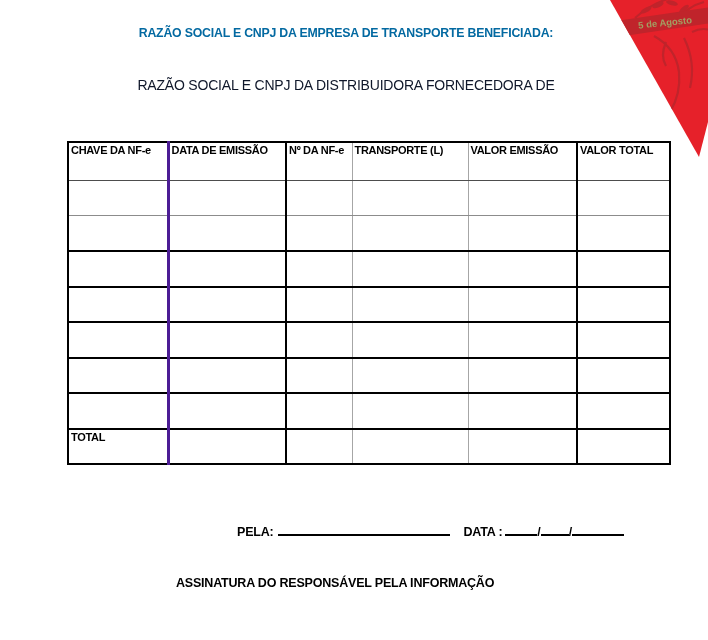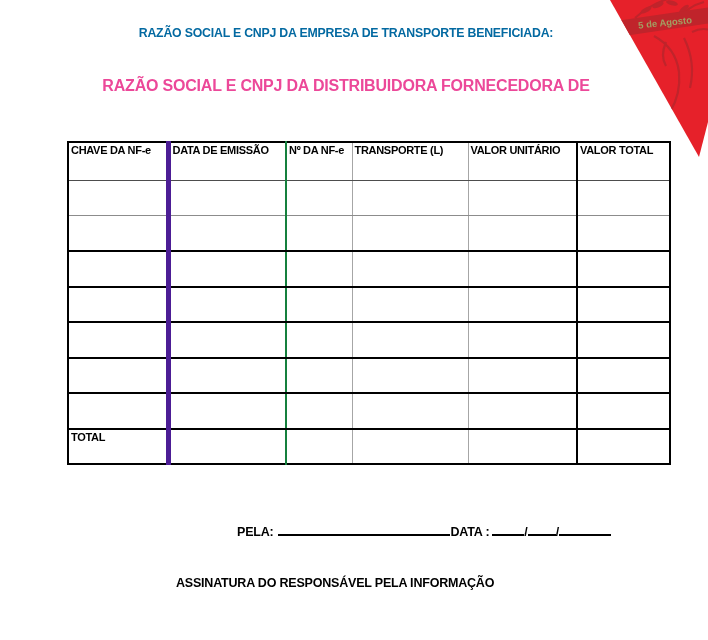--- a/index.html
+++ b/index.html
@@ -17,24 +17,24 @@
     text-align: center;
   }
   .heading1 {
     top: 26px;
     font-size: 12.3px; font-weight: bold;
     letter-spacing: -0.2px;
     color: #0369a1;
   }
   .heading2 {
     top: 78px;
-    font-size: 16px; font-weight: bold;
+    font-size: 14px; font-weight: normal;
     letter-spacing: -0.2px;
     line-height: 15px;
-    color: #ec4899;
+    color: #0f172a;
   }
 
   
   table.form-table {
     position: absolute;
     left: 67px; top: 141px;
     width: 602px;
     border-collapse: collapse;
     table-layout: fixed;
   }
@@ -43,22 +43,22 @@
     padding: 1px 1px 0 2px;
     vertical-align: top;
     text-align: left;
     font-size: 11px;
     overflow: hidden;
   }
   .form-table thead tr { height: 38px; }
   .form-table tbody tr { height: 35.5px; }
   .form-table th { font-weight: bold; line-height: 12.5px; letter-spacing: -0.3px; }
   
-  .c2 { border-left: 5px solid #4c1d95; }
-  .c3 { border-left: 2px solid #15803d; text-decoration: underline; }
+  .c2 { border-left: 3px solid #4c1d95; }
+  .c3 { border-left: 2px solid #000000; text-decoration: underline; }
   .c4 { border-left: 1px solid #a6a6a6; }
   .c5 { border-left: 1px solid #a6a6a6; }
   .c6 { border-left: 2px solid #000; }
   
   .form-table thead th { border-bottom: 1px solid #4d4d4d; margin-top: 30px; }
   .form-table tbody td { border-bottom: 2px solid #000; }
   .form-table tbody tr:first-child td { border-bottom: 1px solid #8c8c8c; }
   .form-table tbody tr:last-child td { border-bottom: none; }
   .hdr-wrap { display: inline-block; width: 57px; }
   .total-cell { font-weight: bold; letter-spacing: -0.3px; }
@@ -73,21 +73,21 @@
   }
   .fill-line {
     display: inline-block;
     border-bottom: 2px solid #000;
     height: 12px;
   }
   .w-local { width: 172px; margin-left: 4px; }
   .w-seg1 { width: 32px; margin-left: 3px; }
   .w-seg2 { width: 28px; }
   .w-seg3 { width: 52px; }
-  .data-label { margin-left: 1px; }
+  .data-label { margin-left: 14px; }
 
   .signature {
     position: absolute;
     left: 157px; top: 576px;
     font-size: 12.5px; font-weight: bold;
     letter-spacing: -0.2px;
     color: #000;
     margin-left: 19px;
   }
 
@@ -122,21 +122,21 @@
     <col style="width:116px">
     <col style="width:109px">
     <col style="width:93px">
   </colgroup>
   <thead>
     <tr>
       <th class="c1">CHAVE DA NF-e</th>
       <th class="c2">DATA DE EMISSÃO</th>
       <th class="c3"><span class="hdr-wrap">Nº DA NF-e</span></th>
       <th class="c4">TRANSPORTE (L)</th>
-      <th class="c5">VALOR UNITÁRIO</th>
+      <th class="c5">VALOR EMISSÃO</th>
       <th class="c6">VALOR TOTAL</th>
     </tr>
   </thead>
   <tbody>
 
   <tr>
     <td class="c1"></td>
     <td class="c2"></td>
     <td class="c3"></td>
     <td class="c4"></td>

